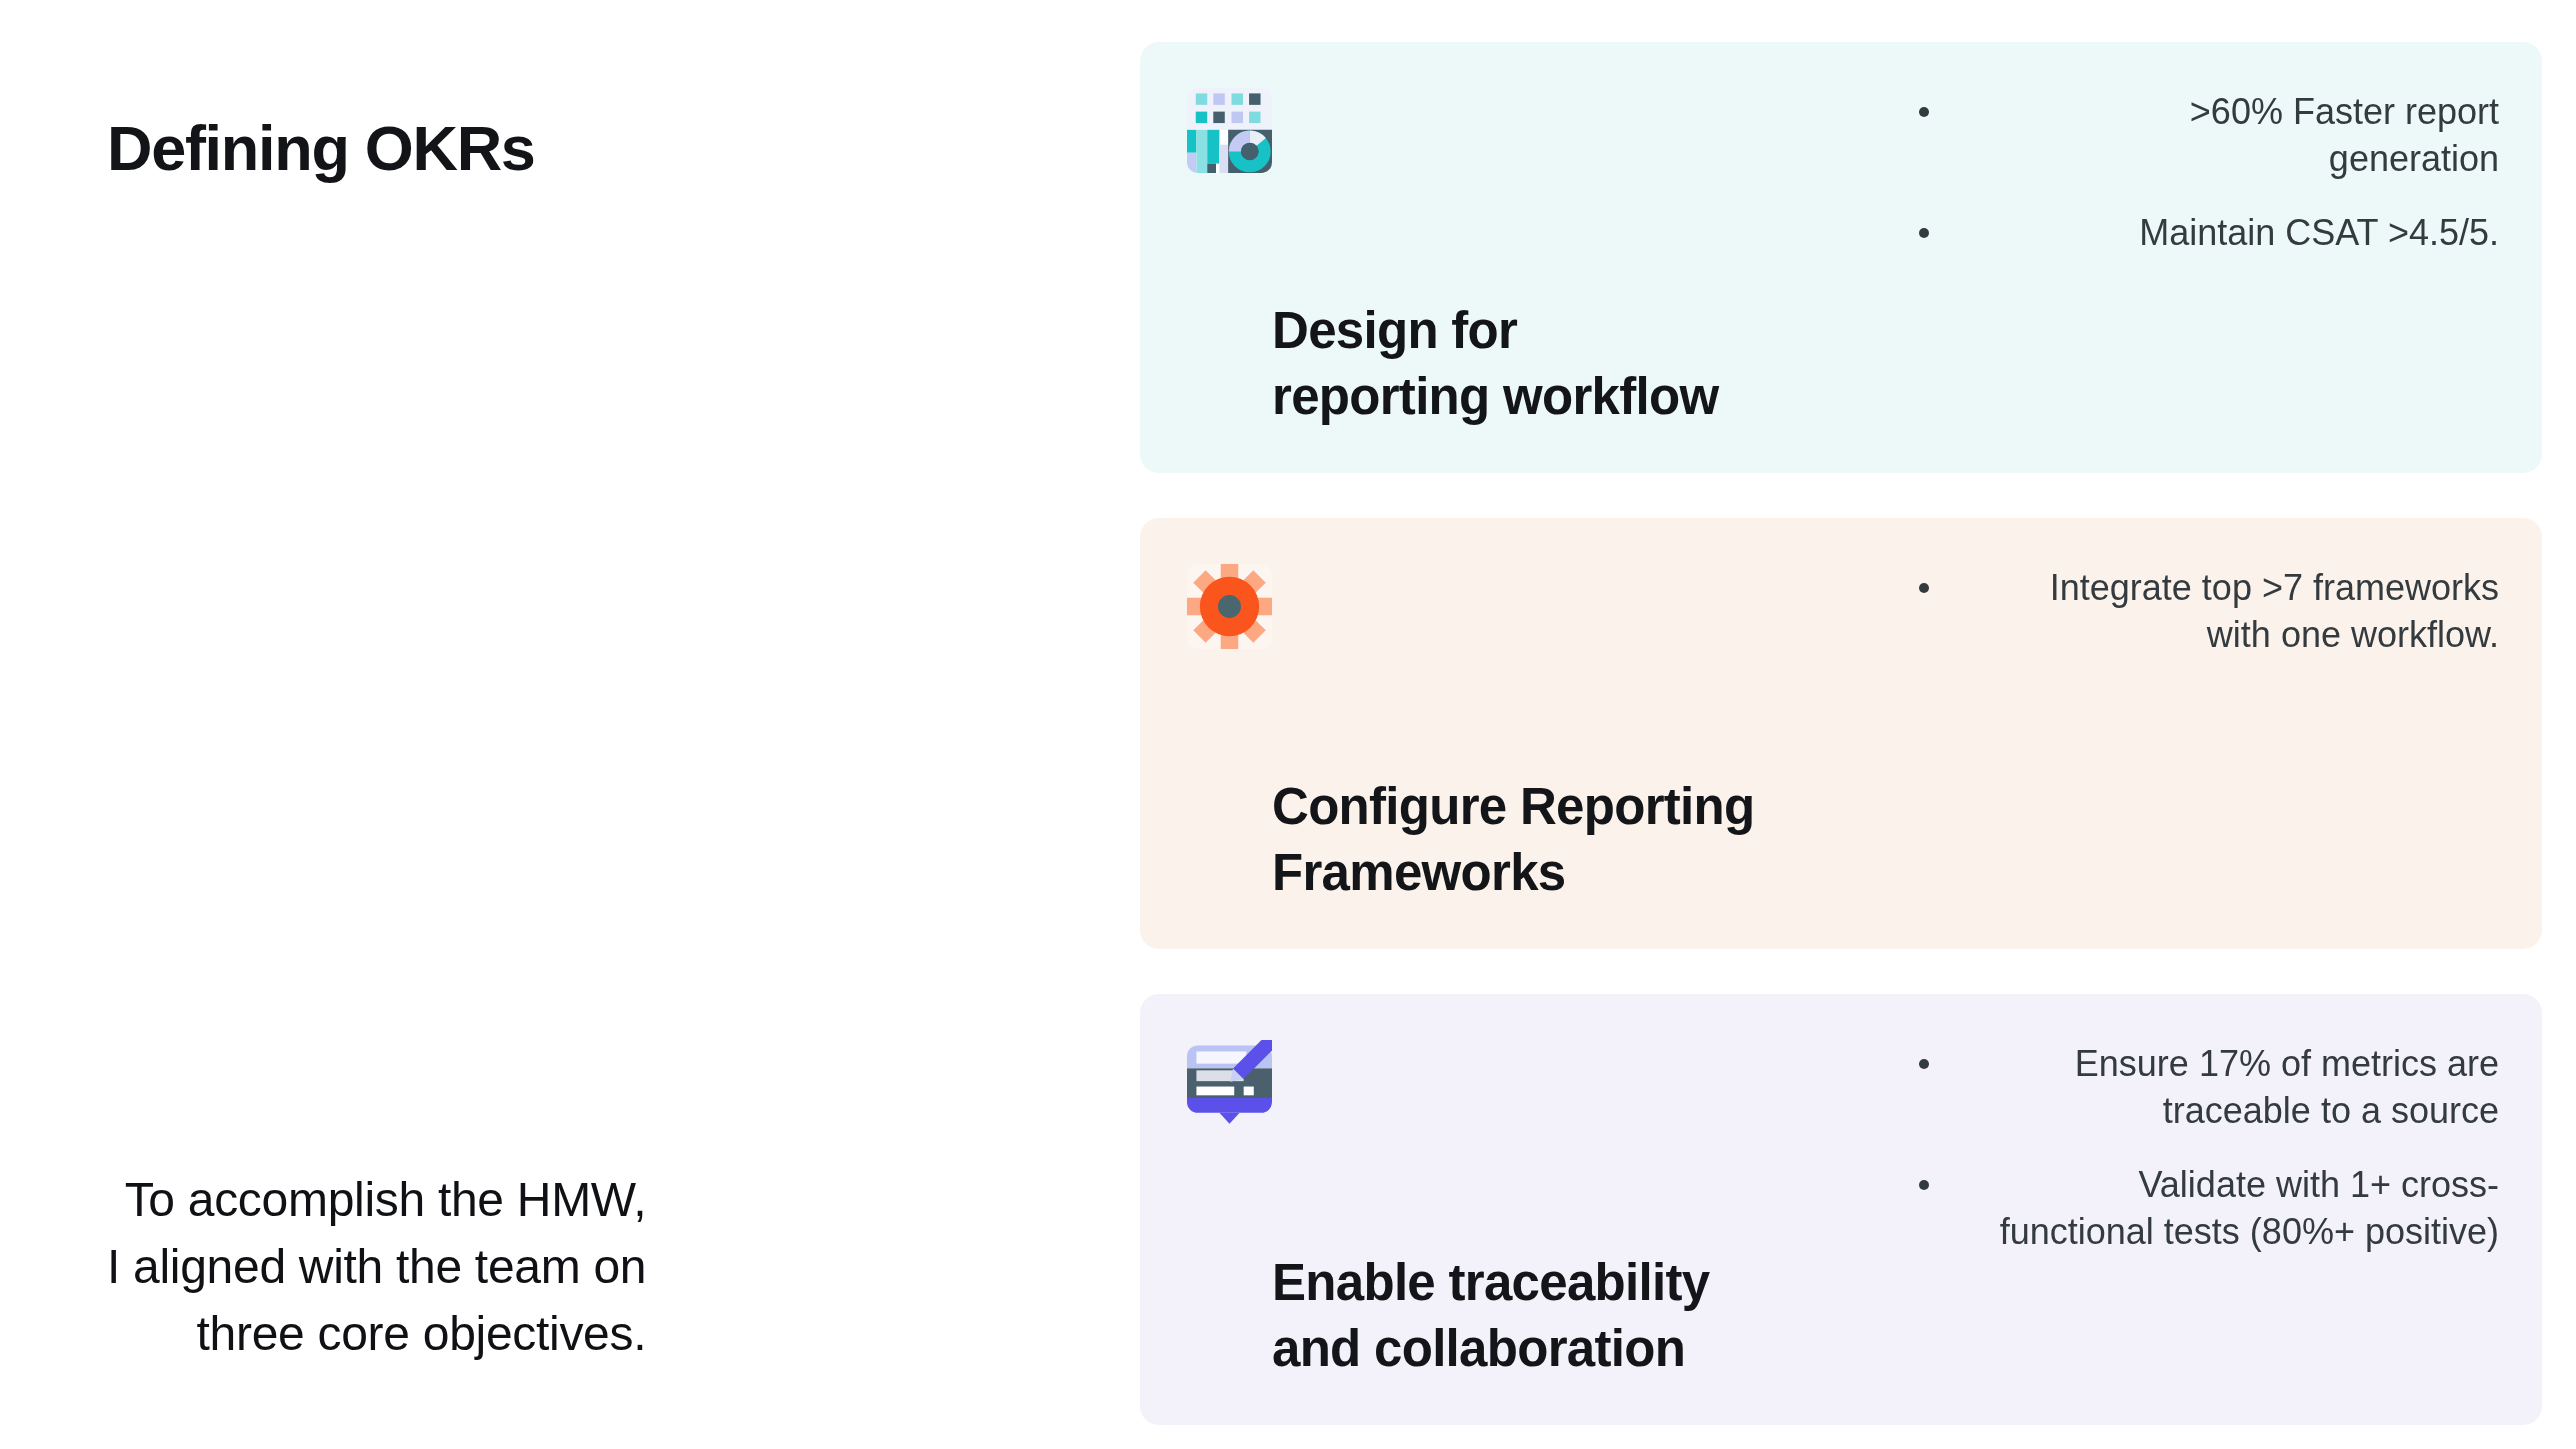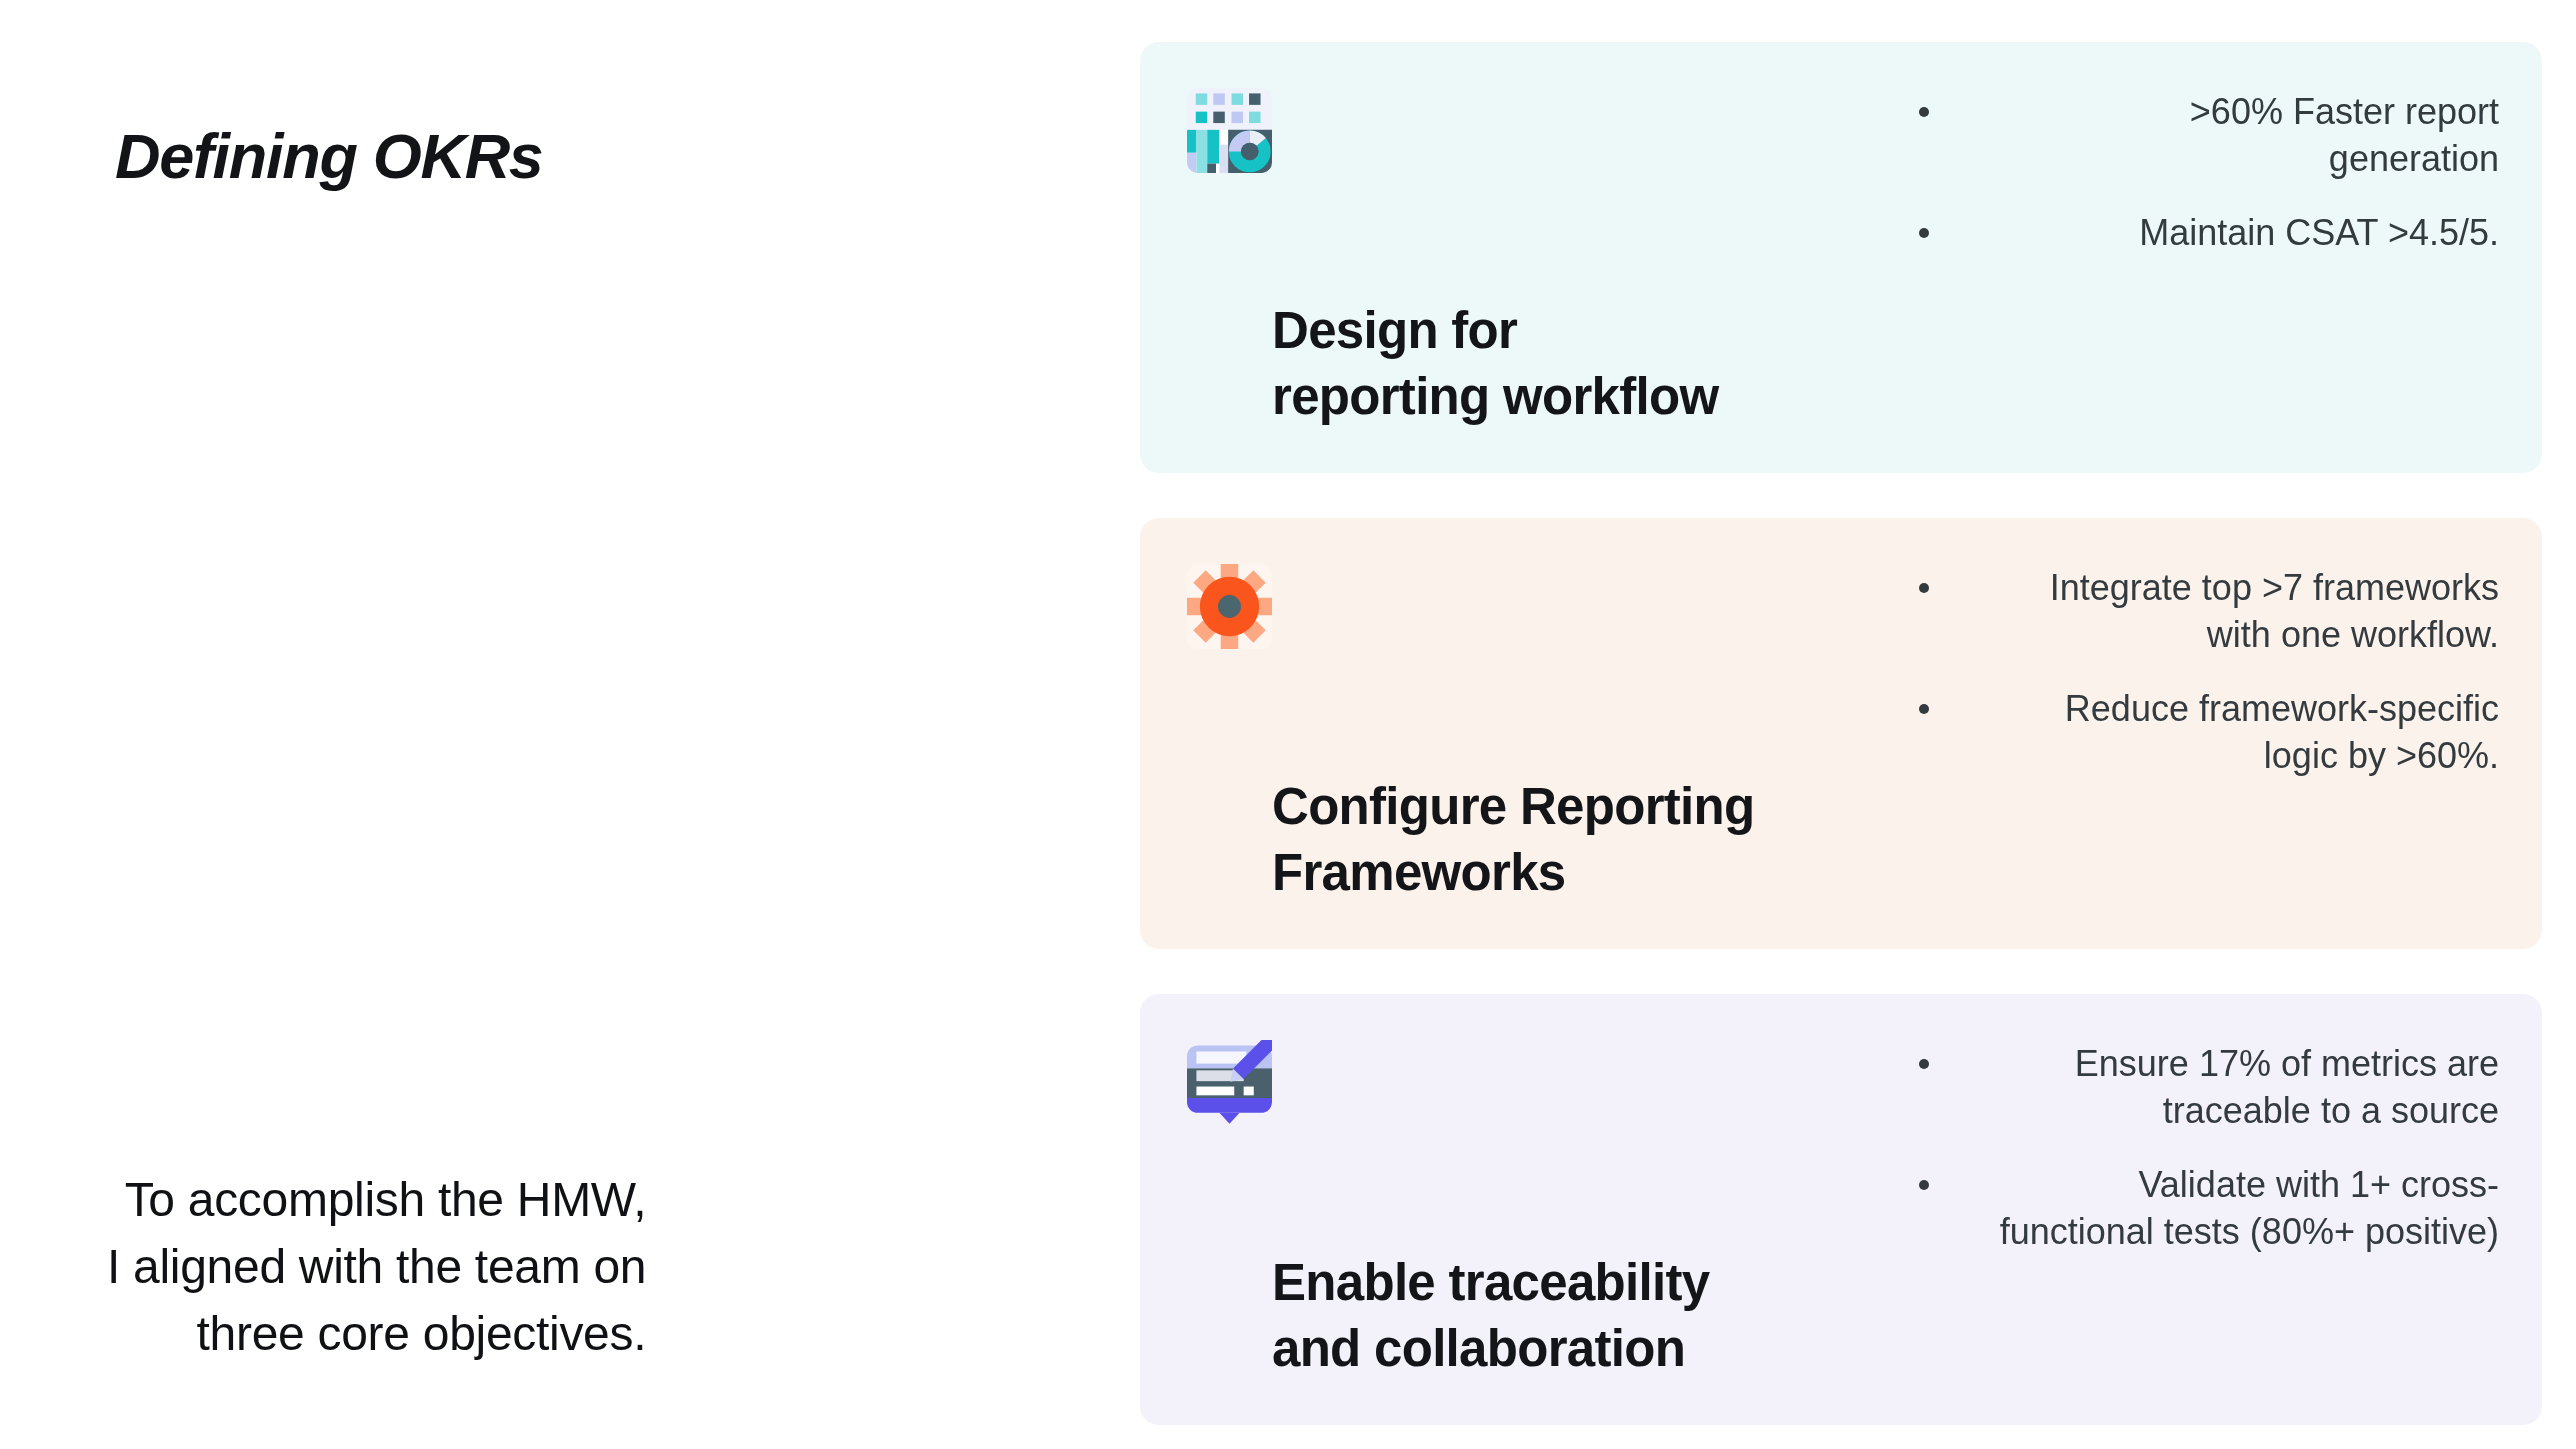--- a/index.html
+++ b/index.html
@@ -1,21 +1,21 @@
 <!DOCTYPE html>
 <html style="font-size:10.7px"><head>
 <meta charset="utf-8">
 <style>
   html,body{margin:0;padding:0;background:#ffffff;}
   body{font-family:"Liberation Sans","DejaVu Sans",sans-serif;color:#131518;}
   .canvas{position:relative;width:2576px;height:1449px;background:#ffffff;overflow:hidden;}
 
   .page-title{
-    position:absolute;left:107px;top:113px;margin:8px;
-    font-size:63px;line-height:1.12;font-weight:700;letter-spacing:-1.3px;color:#121417;font-style:italic;
+    position:absolute;left:107px;top:113px;margin:0;
+    font-size:63px;line-height:1.12;font-weight:700;letter-spacing:-1.3px;color:#121417;
   }
   .intro-note{
     position:absolute;left:107px;top:1166px;margin:0;
     font-size:48px;line-height:67px;font-weight:500;letter-spacing:-0.3px;
     color:#0f1114;white-space:pre-line;text-align:right;
   }
 
   .card{
     position:absolute;left:1140px;width:1402px;height:431px;
     border-radius:19px;box-sizing:border-box;
@@ -114,22 +114,20 @@
           <circle cx="63" cy="63" r="17" fill="#4A666F"></circle>
         </svg>
       </span>
       <h2 class="card-title">Configure Reporting
 Frameworks</h2>
     </div>
     <div class="card-right">
       <ul class="kr-list">
         <li class="kr-item"><span class="dot"></span><span>Integrate top &gt;7 frameworks
 with one workflow.</span></li>
-        <li class="kr-item"><span class="dot"></span><span>Reduce framework-specific
-logic by &gt;60%.</span></li>
       </ul>
     </div>
   </section>
 
   <section class="card card-trace">
     <div class="card-left">
       <span class="card-icon">
         <svg width="85" height="85" viewBox="0 0 126 126" xmlns="http://www.w3.org/2000/svg">
           <path d="M0 24 A16 16 0 0 1 16 8 H110 A16 16 0 0 1 126 24 V42 H0 Z" fill="#B9C4F4"></path>
           <rect x="14" y="17" width="74" height="18" fill="#F6F7FE"></rect>

